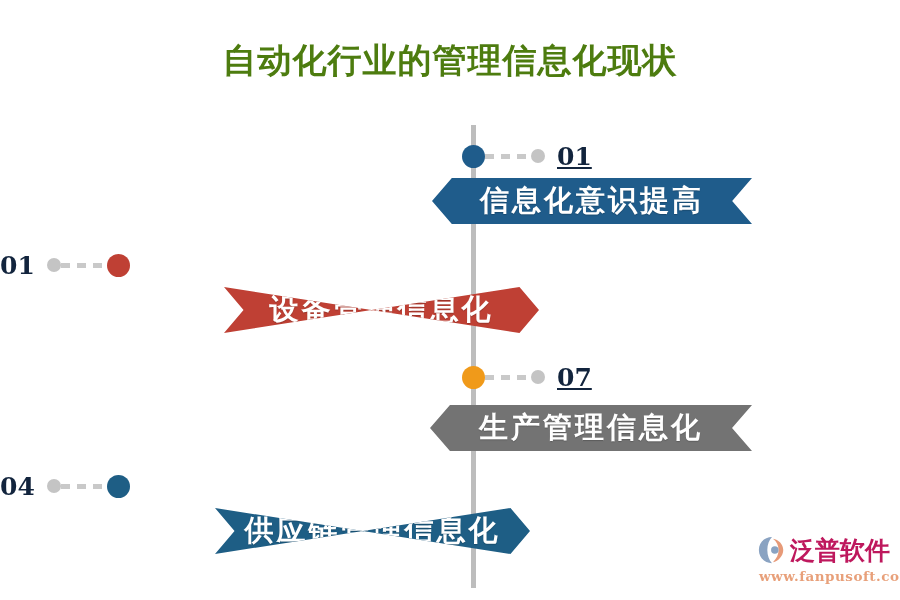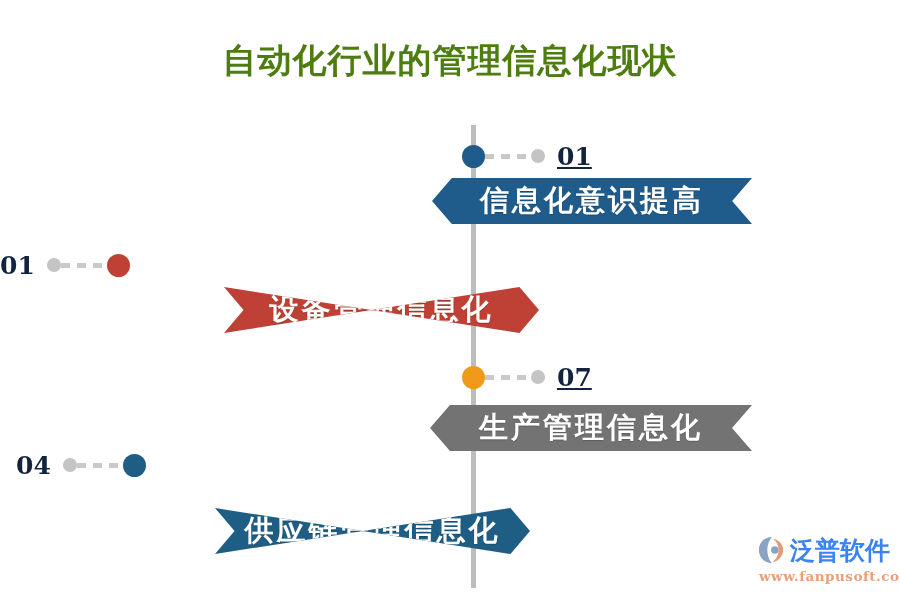--- a/index.html
+++ b/index.html
@@ -129,21 +129,21 @@
   .logo-mark {
     width: 30px;
     height: 30px;
     flex: 0 0 auto;
     margin-right: 3px;
   }
   .logo-text {
     font-family: "DejaVu Sans", "Liberation Sans", sans-serif;
     font-size: 25px;
     font-weight: 700;
-    color: #3b82f6;
+    color: #be185d;
     letter-spacing: 0px;
     line-height: 1;
     white-space: nowrap;
   }
   .logo-url {
     font-family: "DejaVu Serif", "Liberation Serif", serif;
     font-size: 13.5px;
     font-weight: 700;
     color: #e8a07a;
     letter-spacing: 0.5px;
@@ -184,21 +184,21 @@
   <div class="connector right" style="top:364px;">
     <div class="node-dot" id="dot-2" style="background: rgb(240, 154, 26);"></div>
     <div class="dash-line"></div>
     <div class="small-dot"></div>
     <div class="step-num">07</div>
   </div>
   <div class="banner point-left" id="banner-2" style="left: 430px; top: 405px; width: 322px; background: #737373;">
     <span class="banner-label">生产管理信息化</span>
   </div>
 
-  <div class="connector left" style="top:452px;padding-left:16px;">
+  <div class="connector left" style="top:473px;">
     <div class="node-dot" id="dot-3" style="background: rgb(30, 94, 133);"></div>
     <div class="dash-line"></div>
     <div class="small-dot"></div>
     <div class="step-num">04</div>
   </div>
   <div class="banner point-right" id="banner-3" style="left: 215px; top: 508px; width: 315px; background: rgb(30, 94, 133);">
     <span class="banner-label">供应链管理信息化</span>
   </div>
 
   <div class="logo">

